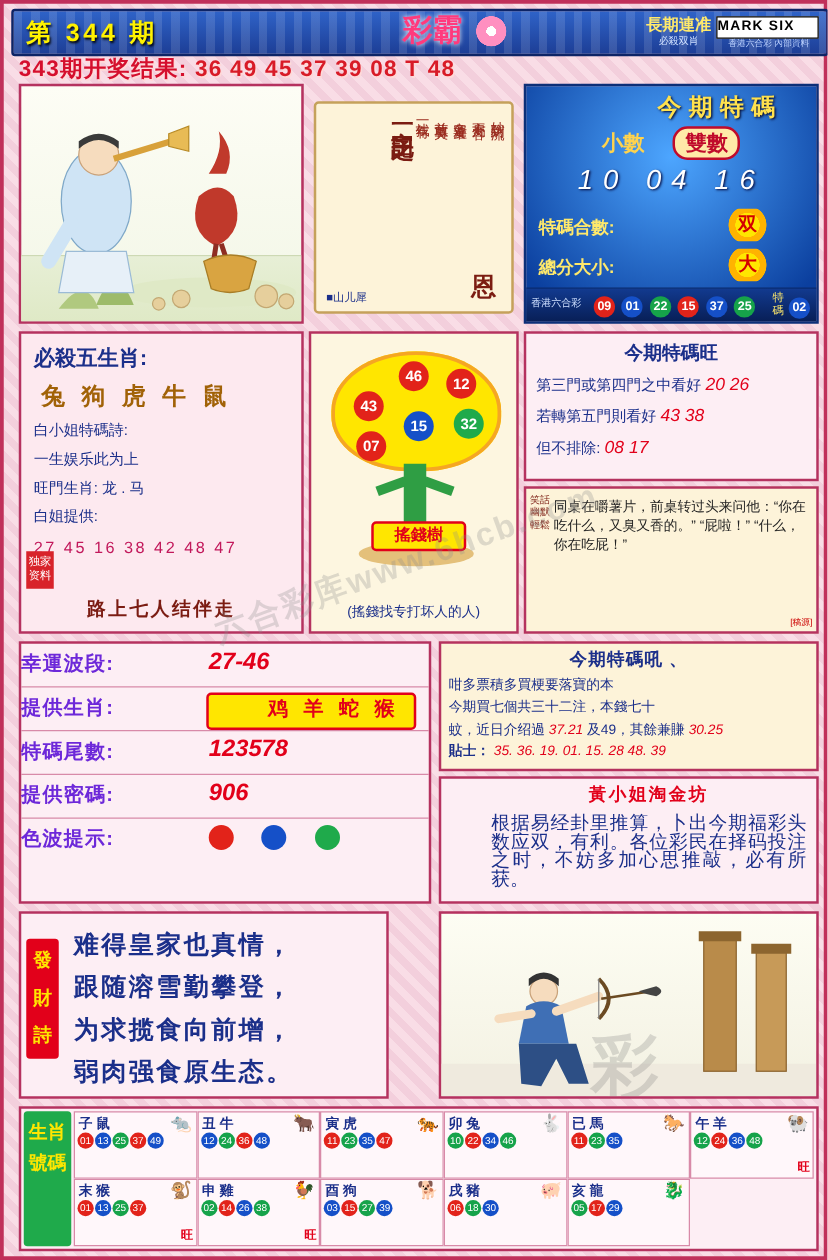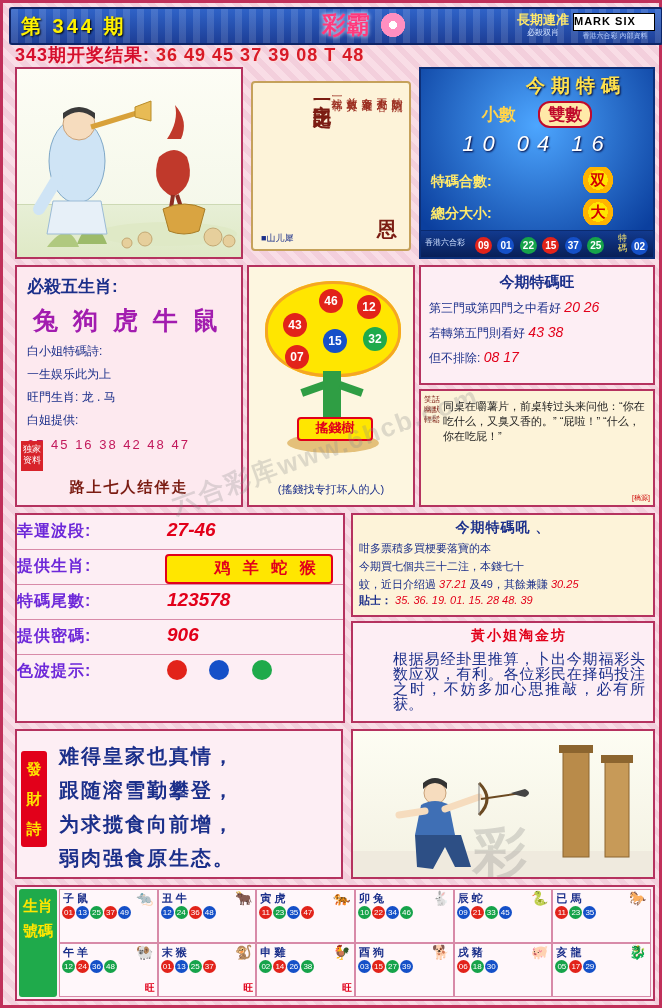--- a/index.html
+++ b/index.html
@@ -152,21 +152,21 @@
   .tm-ball{position:absolute;right:4px;top:5px;}
   
   .kill{
     left:12px;top:262px;width:228px;height:242px;
     background:#fde9ef;border:2px solid #b5325f;
   }
   .kill h3{
     margin:0;padding:8px 0 0 10px;font-size:17px;color:#1b2f8a;font-weight:bold;
   }
   .kill .zodiac{
-    margin:6px 0 0 16px;font-size:25px;color:#a21caf;font-weight:bold;letter-spacing:4px;
+    margin:6px 0 0 16px;font-size:19px;color:#a16207;font-weight:bold;letter-spacing:4px;
   }
   .kill p{margin:6px 0 0 10px;font-size:12px;color:#1b2f8a;}
   .kill .nums{
     margin:8px 0 0 10px;font-size:13px;color:#c2185b;letter-spacing:2px;
   }
   .kill .foot{
     position:absolute;left:0;bottom:8px;width:100%;text-align:center;
     font-size:15px;color:#7b1c12;font-weight:bold;letter-spacing:2px;
   }
   .kill .stamp{
@@ -261,21 +261,21 @@
   .hot .tips b{color:#1b2f8a;}
   .hot .tipnum{color:#e2001a;font-style:italic;}
   .huang{
     left:348px;top:618px;width:304px;height:102px;
     background:#fdeef4;border:2px solid #b5325f;padding-left:32px;
   }
   .huang h4{margin:0;padding:4px 0 0 0;text-align:center;font-size:14px;color:#e2001a;font-weight:bold;letter-spacing:2px;}
   .huang p{margin:6px 8px 0 8px;font-size:15px;color:#1b2f8a;line-height:15px;text-align:justify;}
   
   .poem{
-    left:12px;top:726px;width:328px;height:150px;
+    left:12px;top:726px;width:296px;height:150px;
     background:#fdeef4;border:2px solid #b5325f;
   }
   .poem .tag{
     position:absolute;left:4px;top:20px;width:26px;height:96px;
     background:#e2001a;color:#ffe600;font-size:15px;font-weight:bold;
     text-align:center;line-height:30px;padding-top:3px;box-sizing:border-box;
     border-radius:3px;
   }
   .poem .lines{position:absolute;left:42px;top:8px;}
   .poem .lines div{
@@ -600,31 +600,20 @@
         <span class="animal">🐇</span>
         <span class="nums">
           <span class="zb b-green">10</span>
           <span class="zb b-red">22</span>
           <span class="zb b-blue">34</span>
           <span class="zb b-green">46</span>
         </span>
         <span class="wang"></span>
       </div>
 
-      <div class="zcell">
-        <span class="nm">辰 蛇</span>
-        <span class="animal">🐍</span>
-        <span class="nums">
-          <span class="zb b-blue">09</span>
-          <span class="zb b-red">21</span>
-          <span class="zb b-green">33</span>
-          <span class="zb b-blue">45</span>
-        </span>
-        <span class="wang"></span>
-      </div>
 
       <div class="zcell">
         <span class="nm">已 馬</span>
         <span class="animal">🐎</span>
         <span class="nums">
           <span class="zb b-red">11</span>
           <span class="zb b-green">23</span>
           <span class="zb b-blue">35</span>
         </span>
         <span class="wang"></span>

